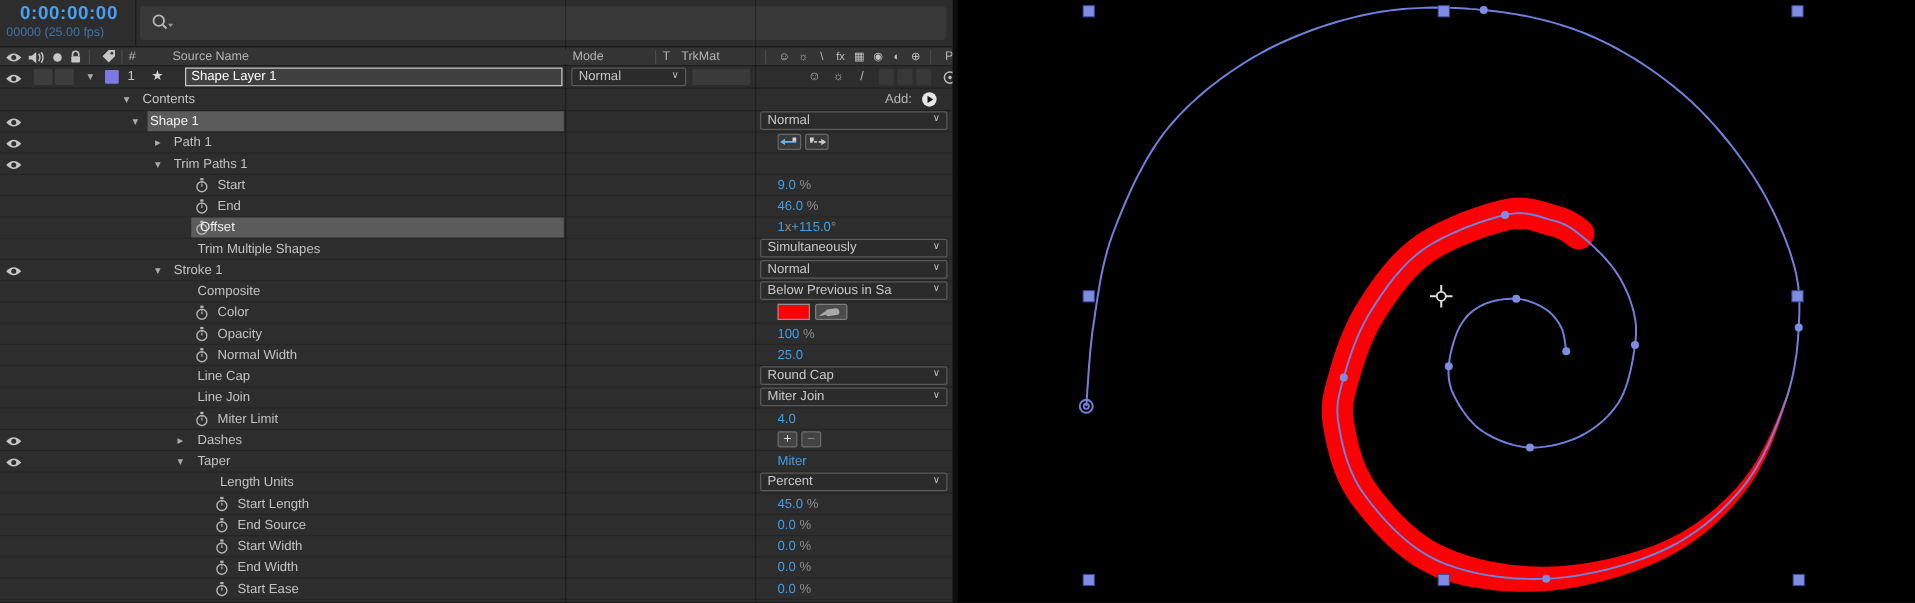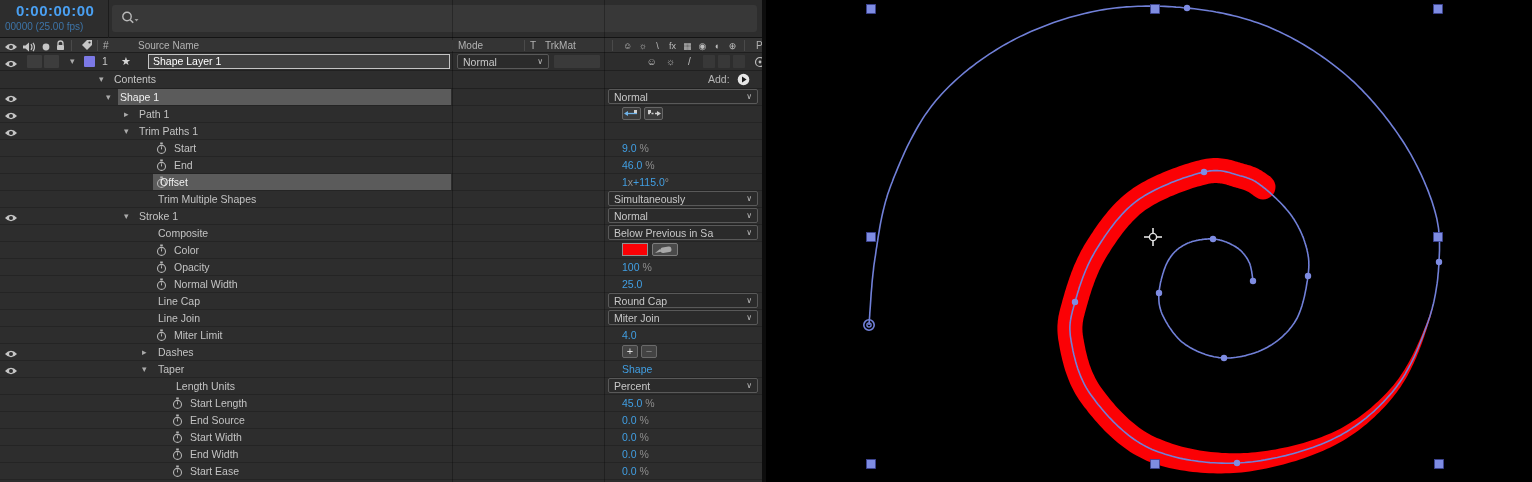--- a/index.html
+++ b/index.html
@@ -27,21 +27,21 @@
   .sw-glyph { font-size:9px; color:#bdbdbd; }
 
   
   .lrow, .crow { position:relative; height:18px; border-bottom:1px solid #202020; font-size:10.5px; color:#c6c6c6; }
   .lrow .abs, .crow .abs { line-height:17px; }
   .cellbox { position:absolute; top:2px; height:13px; background:#3d3d3d; border-radius:1px; }
   .label-swatch { position:absolute; top:3px; width:11px; height:11px; background:#7c79e6; border-radius:1px; }
   .name-box { position:absolute; left:148px; top:1px; width:302px; height:15px; border:1px solid #c4c4c4;
               background:#404040; color:#fff; padding-left:4px; line-height:13px; }
   .dd { position:absolute; top:1px; height:15px; background:#2b2b2b; border:1px solid #595959; border-radius:2px;
-        color:#c8c8c8; font-size:10.5px; display:flex; align-items:center; justify-content:space-between; padding:0 5px; }
+        color:#c8c8c8; font-size:10.5px; display:flex; justify-content:space-between; padding:0 5px; }
   .dd .arrow { font-size:8px; color:#bbb; margin-left:4px; }
   .chev { color:#ababab; font-size:9px; }
   .star { color:#d6d6d6; font-size:11px; }
 
   
   #rows { position:relative; }
   .prow { position:relative; height:17px; border-bottom:1px solid rgba(0,0,0,0.18); font-size:10.5px; color:#c3c3c3; }
   .prow .abs { line-height:16px; }
   .hlbar { position:absolute; top:0; height:16px; background:#5b5b5b; }
   .hl-label { color:#f1f1f1; }
@@ -371,21 +371,21 @@
           </span>
         </div>
         <div class="prow">
           <span class="abs" style="left:4px;top:3px"><svg width="14" height="10" viewBox="0 0 14 10">
               <path d="M1 5 Q7 -1.5 13 5 Q7 11.5 1 5 Z" fill="#c6c6c6"></path>
               <circle cx="7" cy="5" r="2" fill="#2d2d2d"></circle>
             </svg></span>
           <span class="abs chev" style="left:142px">▾</span>
           <span class="abs " style="left:158px">Taper</span>
           <span class="vcell">
-            <span class="abs reset-link" style="left:14px">Shape</span>
+            <span class="abs reset-link" style="left:14px">Miter</span>
           </span>
         </div>
         <div class="prow">
           <span class="abs " style="left:176px">Length Units</span>
           <span class="vcell">
             <span class="dd">
               <span>Percent</span>
               <span class="arrow">∨</span>
             </span>
           </span>

